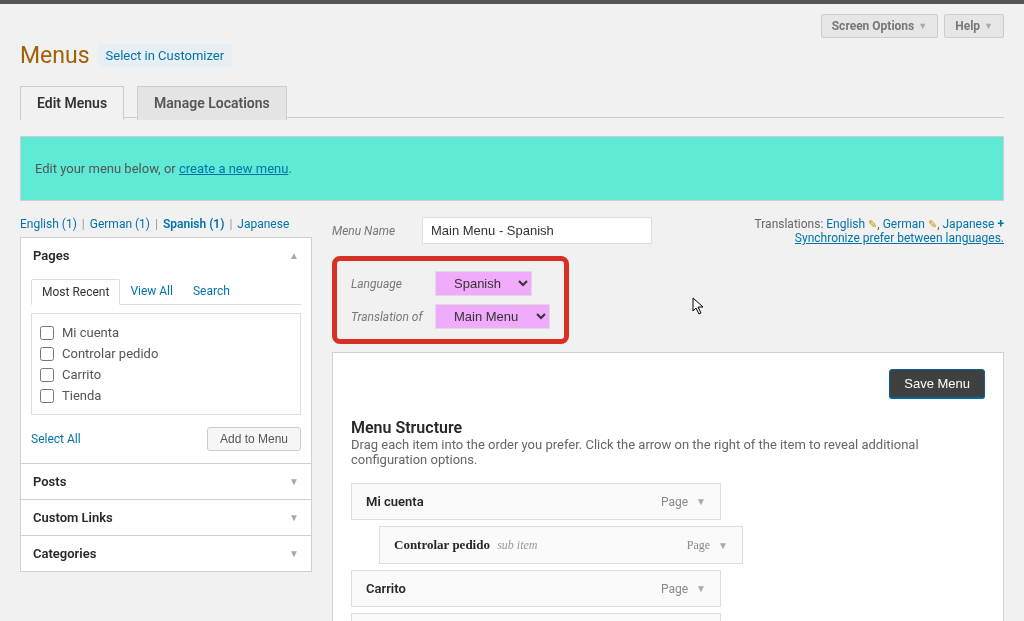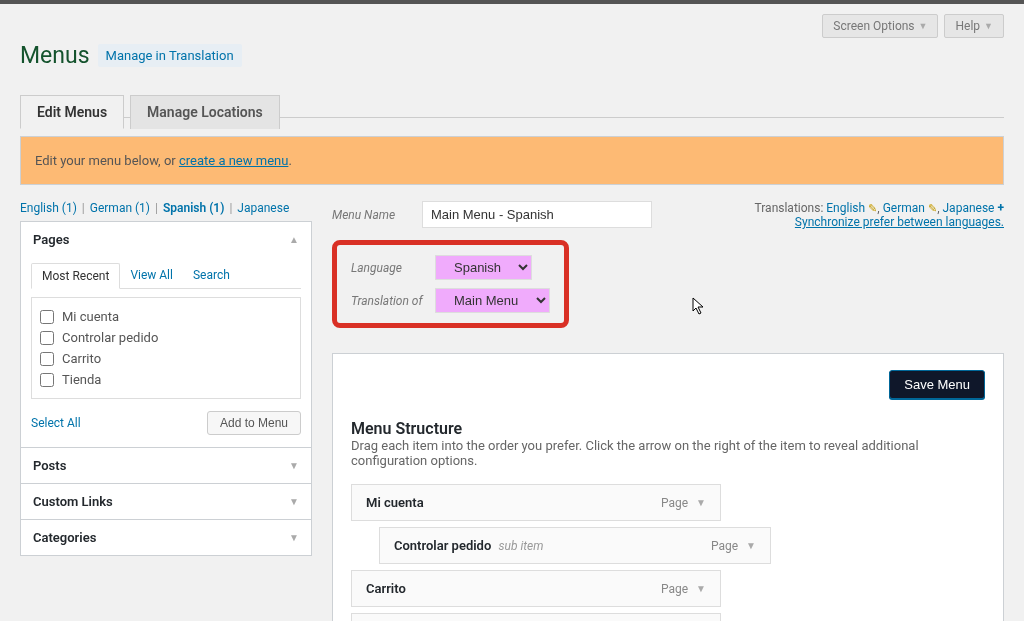--- a/index.html
+++ b/index.html
@@ -29,29 +29,30 @@
     background: #e6e6e6;
     border: 1px solid #ccc;
     padding: 4px 10px;
     font-size: 12px;
     color: #777;
     border-radius: 2px;
     display: flex;
     align-items: center;
     gap: 4px;
     cursor: pointer;
+    font-weight: bold;
   }
   .top-tab .caret-down { font-size: 9px; color: #aaa; }
   .page-header {
     display: flex;
     align-items: center;
     gap: 8px;
     margin: 4px 0 14px 0;
   }
-  .page-title { font-size: 23px; font-weight: 400; color: #14532d; }
+  .page-title { font-size: 23px; font-weight: 400; color: #a16207; }
   .customizer-btn {
     background: #e7eef4;
     color: #0073aa;
     padding: 4px 8px;
     font-size: 13px;
     border-radius: 2px;
     cursor: pointer;
   }
   .nav-tabs {
     display: flex;
@@ -59,34 +60,34 @@
     margin-bottom: 18px;
   }
   .nav-tab {
     border: 1px solid #ccc;
     border-bottom: none;
     padding: 8px 16px;
     background: #e4e4e4;
     color: #555;
     font-size: 14px;
     font-weight: 600;
-    margin-right: 6px;
+    margin-right: 13px;
     cursor: pointer;
     position: relative;
-    top: 12px;
+    top: 3px;
   }
   .nav-tab.active {
     background: #f1f1f1;
     border-bottom: 1px solid #f1f1f1;
     color: #333;
   }
   .notice-box {
-    background: #fdba74;
+    background: #5eead4;
     border: 1px solid #ccd0d4;
-    padding: 16px 14px;
+    padding: 24px 14px;
     margin-bottom: 16px;
     font-size: 13px;
     color: #555;
     margin-top: 6px;
   }
   .notice-box a { color: #0073aa; text-decoration: underline; }
   .lang-links {
     color: #0073aa;
     font-size: 12px;
     margin-bottom: 6px;
@@ -163,21 +164,21 @@
   .btn {
     border: 1px solid #ccc;
     background: #f7f7f7;
     color: #555;
     padding: 4px 12px;
     font-size: 12px;
     border-radius: 3px;
     cursor: pointer;
   }
   .btn-primary {
-    background: #0f172a;
+    background: #404040;
     border-color: #006799;
     color: #fff;
     box-shadow: 0 1px 0 #006799;
     padding: 6px 14px;
     font-size: 13px;
   }
   .menu-name-row {
     display: flex;
     align-items: center;
     gap: 16px;
@@ -189,21 +190,21 @@
     padding: 5px 8px;
     font-size: 13px;
     width: 230px;
     color: #333;
   }
   .highlight-box {
     border: 5px solid #d93025;
     border-radius: 8px;
     padding: 10px 14px;
     display: inline-block;
-    margin-bottom: 19px;
+    margin-bottom: 2px;
   }
   .lang-row {
     display: flex;
     align-items: center;
     gap: 10px;
     margin-bottom: 8px;
   }
   .lang-row label { font-style: italic; color: #777; font-size: 12px; width: 74px; }
   .lang-row select {
     border: 1px solid #ddd;
@@ -252,21 +253,21 @@
     align-items: center;
     justify-content: space-between;
     width: 370px;
     font-size: 13px;
     cursor: pointer;
   }
   .menu-item .title { font-weight: 600; color: #23282d; }
   .menu-item .subtext { font-style: italic; color: #999; font-weight: 400; font-size: 12px; margin-left: 4px;}
   .menu-item .right { color: #888; font-size: 12px; display: flex; align-items: center; gap: 8px;}
   .menu-item .caret { color: #aaa; font-size: 10px; }
-  .menu-item.child { margin-left: 28px; width: 392px; }
+  .menu-item.child { margin-left: 28px; width: 364px; font-family: Liberation Serif, serif; }
   .top-section {
     display: flex;
     align-items: flex-start;
     justify-content: space-between;
   }
   .top-left { flex: 1; }
   .cursor-pointer-svg {
     position: absolute;
     left: 692px;
     top: 297px;
@@ -286,21 +287,21 @@
       <span class="caret-down">▼</span>
     </div>
     <div class="top-tab">
       <span>Help</span>
       <span class="caret-down">▼</span>
     </div>
   </div>
 
   <div class="page-header">
     <h1 class="page-title">Menus</h1>
-    <span class="customizer-btn">Manage in Translation</span>
+    <span class="customizer-btn">Select in Customizer</span>
   </div>
 
   <div class="nav-tabs">
     <div class="nav-tab active">Edit Menus</div>
     <div class="nav-tab">Manage Locations</div>
   </div>
 
   <div class="notice-box">
     <span>Edit your menu below, or </span><a href="#">create a new menu</a><span>.</span>
   </div>

